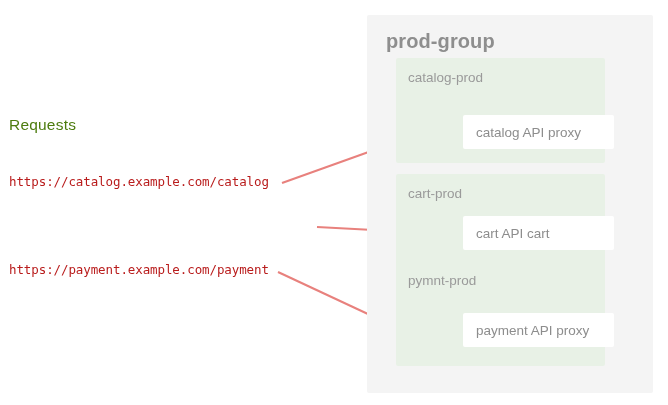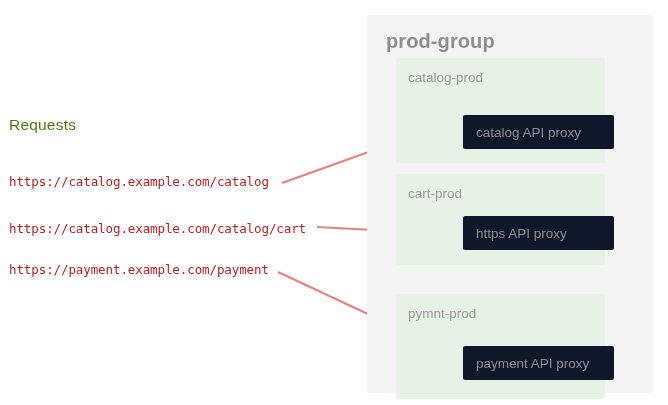--- a/index.html
+++ b/index.html
@@ -79,37 +79,37 @@
 
   .env-box {
     position: absolute;
     left: 29px;
     width: 209px;
     background: #e8f1e6;
     border-radius: 2px;
   }
   #env-box-0 { top: 43px;  height: 105px; }
   #env-box-1 { top: 159px; height: 91px;  }
-  #env-box-2 { top: 279px; height: 105px; }
+  #env-box-2 { top: 246px; height: 105px; }
 
   .env-label {
     position: absolute;
     left: 12px;
     top: 12px;
     font-size: 13.5px;
     color: #9a9a9a;
     white-space: nowrap;
   }
 
   .proxy-box {
     position: absolute;
     left: 67px;
     width: 151px;
     height: 34px;
-    background: #0f172a;
+    background: #ffffff;
     border-radius: 2px;
   }
   #proxy-box-0 { top: 57px; }
   #proxy-box-1 { top: 42px; }
   #proxy-box-2 { top: 52px; }
 
   .proxy-label {
     position: absolute;
     left: 13px;
     top: 50%;
@@ -121,21 +121,20 @@
 </style>
 </head>
 <body>
 
 <div id="left-column">
 
   <div id="requests-heading">Requests</div>
 
   <div class="request-url" id="request-url-0">https://catalog.example.com/catalog</div>
 
-  <div class="request-url" id="request-url-1">https://catalog.example.com/catalog/cart</div>
 
   <div class="request-url" id="request-url-2">https://payment.example.com/payment</div>
 </div>
 
 <svg id="arrows-layer" viewBox="0 0 668 405">
   <defs>
     <marker id="arrowhead" markerWidth="7" markerHeight="6" refX="6.4" refY="3" orient="auto" markerUnits="strokeWidth">
       <path d="M0,0 L7,3 L0,6 L1.3,3 Z" fill="#e8817d"></path>
     </marker>
   </defs>
@@ -154,21 +153,21 @@
   <div class="env-box" id="env-box-0">
     <div class="env-label">catalog-prod</div>
     <div class="proxy-box" id="proxy-box-0">
       <div class="proxy-label">catalog API proxy</div>
     </div>
   </div>
 
   <div class="env-box" id="env-box-1">
     <div class="env-label">cart-prod</div>
     <div class="proxy-box" id="proxy-box-1">
-      <div class="proxy-label">https API proxy</div>
+      <div class="proxy-label">cart API cart</div>
     </div>
   </div>
 
   <div class="env-box" id="env-box-2">
     <div class="env-label">pymnt-prod</div>
     <div class="proxy-box" id="proxy-box-2">
       <div class="proxy-label">payment API proxy</div>
     </div>
   </div>
 </div>

